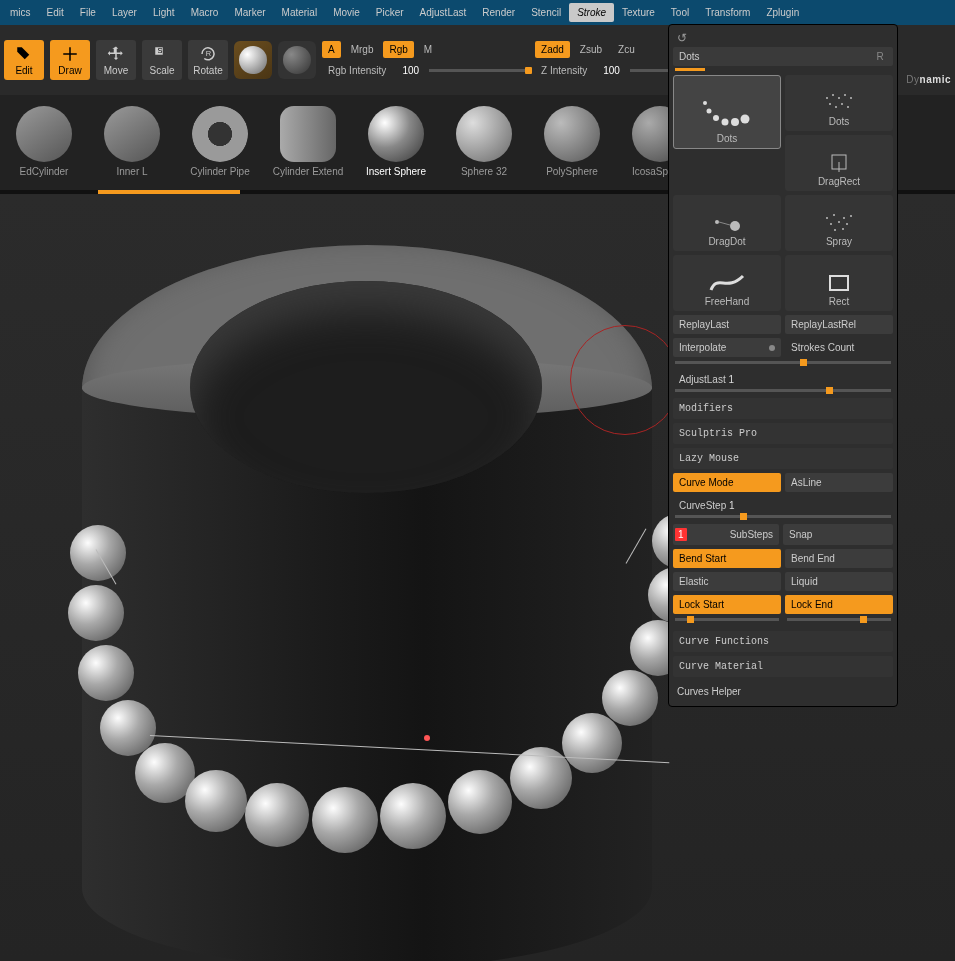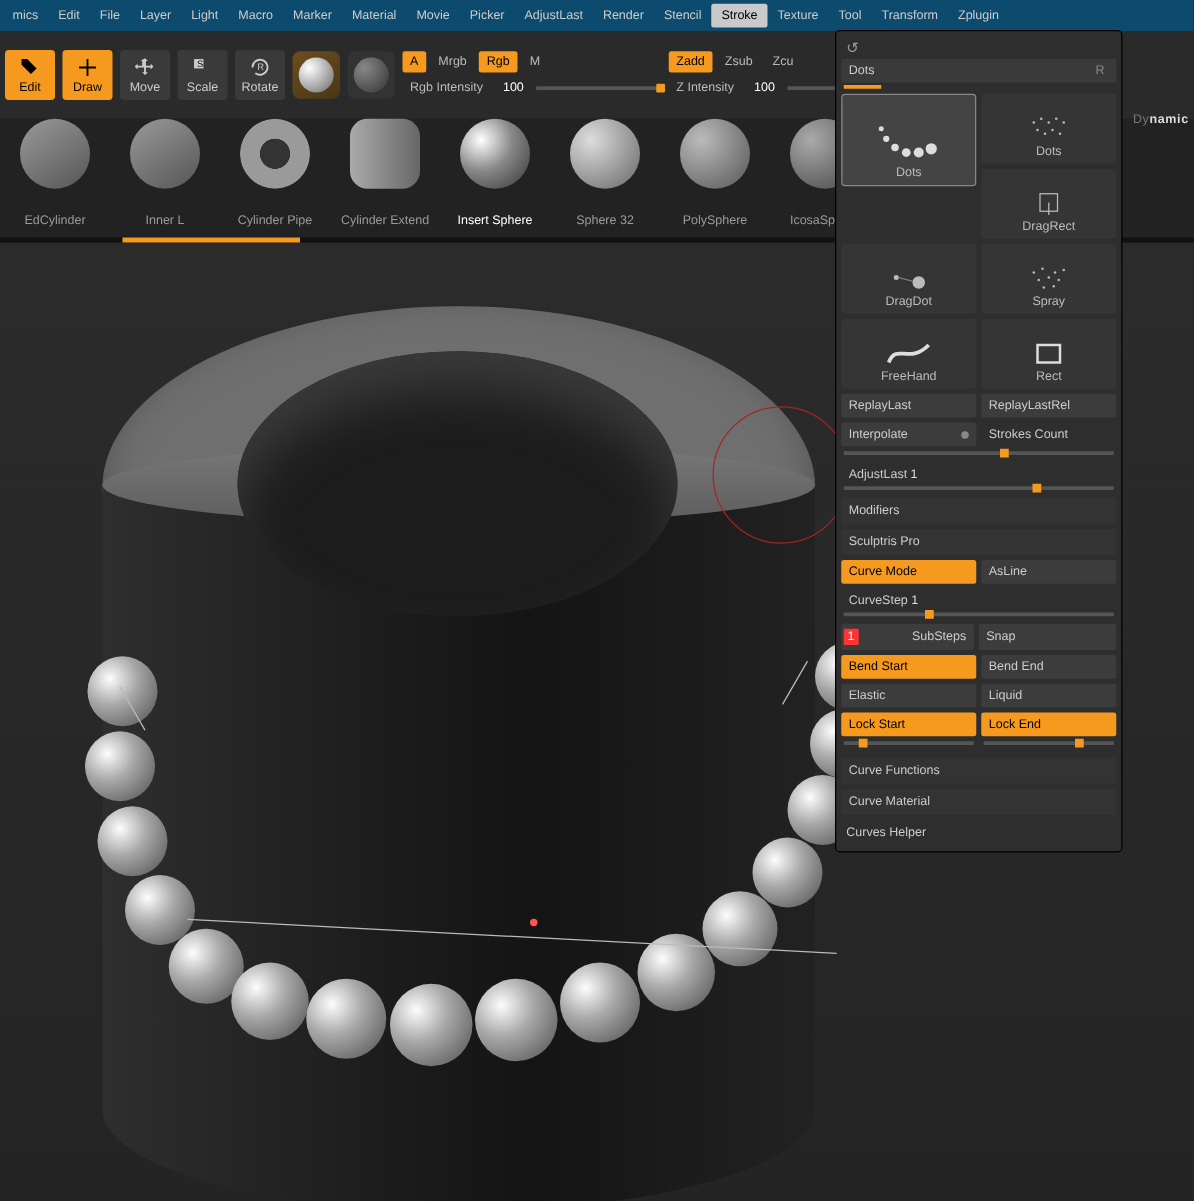--- a/index.html
+++ b/index.html
@@ -1,45 +1,45 @@
 <!DOCTYPE html>
 <html><head>
 <meta charset="utf-8">
 <style>
   * { box-sizing: border-box; margin: 0; padding: 0; font-family: Verdana, sans-serif; font-size: 10px; }
   body { background: #2a2a2a; color: #ccc; width: 955px; height: 961px; overflow: hidden; position: relative; }
 
   
   .menubar { display: flex; background: #0c4a6e; height: 25px; align-items: center; padding: 0 2px; }
   .menuitem { padding: 4px 8px; color: #ccc; cursor: pointer; }
-  .menuitem.active { background: #c9c9c9; color: #000; border-radius: 2px; }
+  .menuitem.active { background: #c9c9c9; color: #000; border-radius: 2px; font-style: italic; }
 
   
   .toolbar { display: flex; align-items: center; background: #2a2a2a; padding: 6px 4px; gap: 6px; height: 70px; }
   .toolbtn {
     width: 40px; height: 40px; display: flex; flex-direction: column;
     align-items: center; justify-content: center; border-radius: 3px;
     background: #3a3a3a; color: #ccc; gap: 2px; font-size: 9px;
   }
   .toolbtn.orange { background: #f59a1e; color: #000; }
   .toolbtn.round { background: linear-gradient(145deg,#6b4e1f,#4a3514); width: 38px; height: 38px; border-radius: 6px; display:flex;align-items:center;justify-content:center;}
   .roundinner { width:28px;height:28px;border-radius:50%; background:radial-gradient(circle at 30% 30%, #fff, #666);}
   .roundinner.grey { background: radial-gradient(circle at 30% 30%, #888, #333); }
   .small-tag { background:#f59a1e; color:#000; padding:3px 6px; border-radius:2px; font-size:10px; }
   .small-label { color:#bbb; padding:3px 6px; font-size:10px; }
   .slider-area { display:flex; flex-direction:column; gap:4px; }
   .slider-row { display:flex; align-items:center; gap:4px; }
   .slider-track { width:100px; height:3px; background:#555; position:relative; }
   .slider-knob { position:absolute; top:-2px; right:-3px; width:7px;height:7px; background:#f59a1e; border-radius:1px;}
-  .dynamic-tag { position:absolute; top:90px; right:4px; font-size:9px; color:#aaa; letter-spacing:0.5px;margin-left:16px;}
+  .dynamic-tag { position:absolute; top:74px; right:4px; font-size:9px; color:#aaa; letter-spacing:0.5px;margin-left:16px;}
   .dynamic-tag b{font-weight:bold;color:#ddd;}
 
   
   .brush-shelf { display:flex; background:#222; height:98px; align-items:stretch; border-bottom:1px solid #000;}
-  .brush-item { width:88px; display:flex; flex-direction:column; align-items:center; justify-content:flex-start; gap:20px; padding-bottom:4px;}
+  .brush-item { width:88px; display:flex; flex-direction:column; align-items:center; justify-content:center; gap:4px; padding-bottom:4px;}
   .brush-thumb { width:56px; height:56px; border-radius:50%; }
   .brush-item.selected .brush-label { color:#fff; }
   .brush-label{ font-size:10px; color:#9a9a9a; white-space:nowrap;}
   .shelf-underline{ position:absolute; top:190px; left:98px; width:142px; height:4px; background:#f59a1e;}
   .shelf-rest{ position:absolute; top:190px; left:0; width:100%; height:4px; background:#111;}
 
   
   .panel { position:absolute; top:24px; left:668px; width:230px; background:#2e2e2e; border:1px solid #000; border-radius:4px; padding:4px; }
   .panel-top-icon { color:#999; font-size:12px; padding:2px 4px;}
   .dots-header { display:flex; justify-content:space-between; align-items:center; background:#3a3a3a; padding:4px 6px; border-radius:2px; margin-bottom:3px;}
@@ -54,21 +54,21 @@
   .stroke-visual{ width:60px;height:42px; position:relative;}
 
   .field-row{ display:flex; gap:4px; margin-bottom:4px;}
   .chip{ flex:1; background:#3c3c3c; padding:4px 6px; border-radius:2px; color:#ccc; font-size:10px; display:flex; align-items:center; justify-content:space-between;}
   .chip.full{ width:100%; }
   .chip.orange{ background:#f59a1e; color:#000;}
   .chip .val{ color:#ddd;}
   .mini-slider{ height:3px; background:#555; position:relative; margin:0 2px 6px;}
   .mini-slider .k{position:absolute;top:-2px;width:7px;height:7px;background:#f59a1e;}
 
-  .section-label{ padding:5px 6px; color:#ccc; background:#333; border-radius:2px; margin-bottom:4px; display:block;}
+  .section-label{ padding:5px 6px; color:#ccc; background:#333; border-radius:2px; margin-bottom:4px; display:block;font-family:Liberation Mono, monospace;}
   .section-label.bullet::before{content:"● "; color:#f59a1e; font-size:8px;}
   .loose-label{padding:5px 4px; color:#ccc; display:block; margin-top:4px;}
 
   
   .viewport { position:absolute; top:195px; left:0; width:955px; height:766px; background:linear-gradient(180deg,#2b2b2b,#242424); }
   .cylinder-body{ position:absolute; left:82px; top:50px; width:570px; height:700px;}
   .cylinder-top{ width:100%; height:290px; background:#6f6f6f; border-radius:50%/50%; box-shadow:inset 0 -10px 30px #505050;}
   .cylinder-hole{ position:absolute; top:36px; left:108px; width:352px; height:212px; background:#1d1d1d; border-radius:50%; box-shadow:inset 0 30px 40px #3a3a3a;}
   .cylinder-side{ position:absolute; top:144px; left:0; width:100%; height:580px; background:linear-gradient(90deg,#2e2e2e,#1c1c1c 40%,#141414 60%,#222); border-radius:0 0 50% 50% / 0 0 14% 14%;}
   .cylinder-rim{ position:absolute; top:112px; left:0; width:100%; height:62px; border-radius:50%; background:linear-gradient(180deg,#787878,#5d5d5d);}
@@ -356,20 +356,21 @@
   <div class="chip full" style="background:transparent;justify-content:flex-start">
     <span>AdjustLast</span>&nbsp;
     <span class="val">1</span>
   </div>
   <div class="mini-slider">
       <div class="k" style="left:70%"></div>
     </div>
 
   <span class="section-label">Modifiers</span>
   <span class="section-label">Sculptris Pro</span>
+  <span class="section-label">Lazy Mouse</span>
 
   <div class="field-row">
     <div class="chip orange">Curve Mode</div>
     <div class="chip">AsLine</div>
   </div>
   <div class="chip full" style="background:transparent;justify-content:flex-start">
      <span>CurveStep</span>&nbsp;<span class="val">1</span>
   </div>
   <div class="mini-slider">
       <div class="k" style="left:30%"></div>

